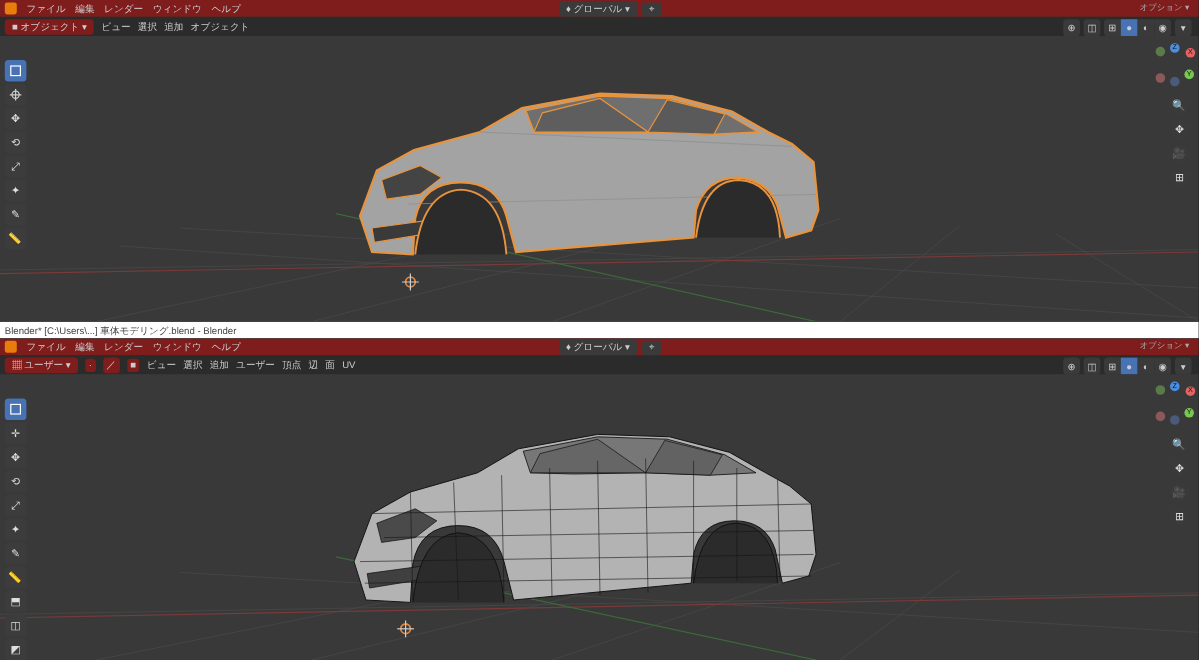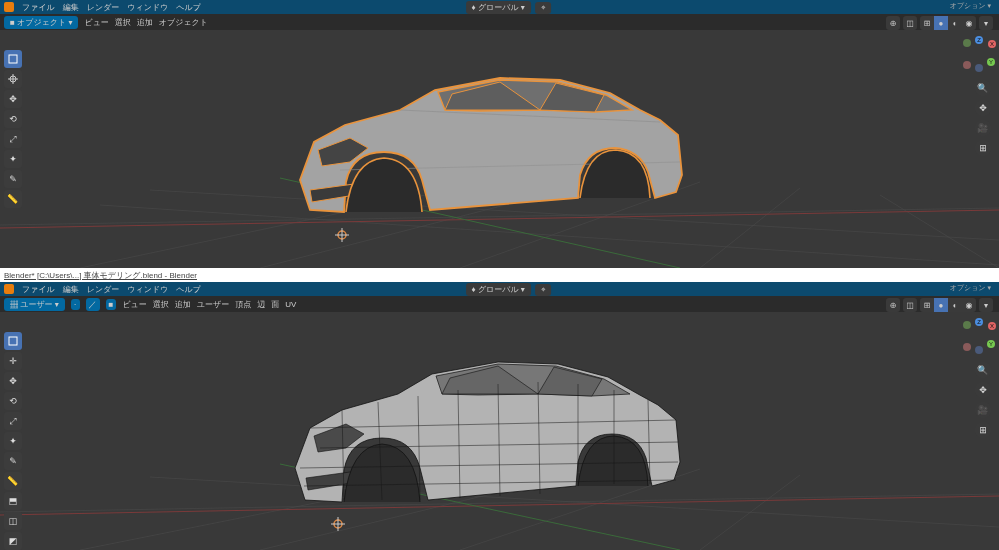--- a/index.html
+++ b/index.html
@@ -21,25 +21,24 @@
   .panel-top { height: 268px; }
   .panel-bottom { height: 268px; }
   .divider {
     height: 14px;
     background: #fff;
     display: flex;
     align-items: center;
     padding: 0 4px;
     color: #444;
     font-size: 8px;
-    text-decoration: underline;
   }
   .menubar {
     height: 14px;
-    background: #0c4a6e;
+    background: #7f1d1d;
     display: flex;
     align-items: center;
     padding: 0 4px;
     gap: 8px;
     font-size: 8px;
   }
   .menubar .logo {
     width: 10px; height: 10px;
     background: #e87d0d;
     border-radius: 2px;
@@ -47,21 +46,21 @@
   .toolbar {
     height: 16px;
     background: #2b2b2b;
     display: flex;
     align-items: center;
     padding: 0 4px;
     gap: 6px;
     font-size: 8px;
   }
   .mode-pill {
-    background: #0369a1;
+    background: #7f1d1d;
     padding: 1px 6px;
     border-radius: 3px;
   }
   .collection-badge {
     position: absolute;
     top: 32px;
     left: 28px;
     font-size: 8px;
     line-height: 11px;
     color: #dcdcdc;

